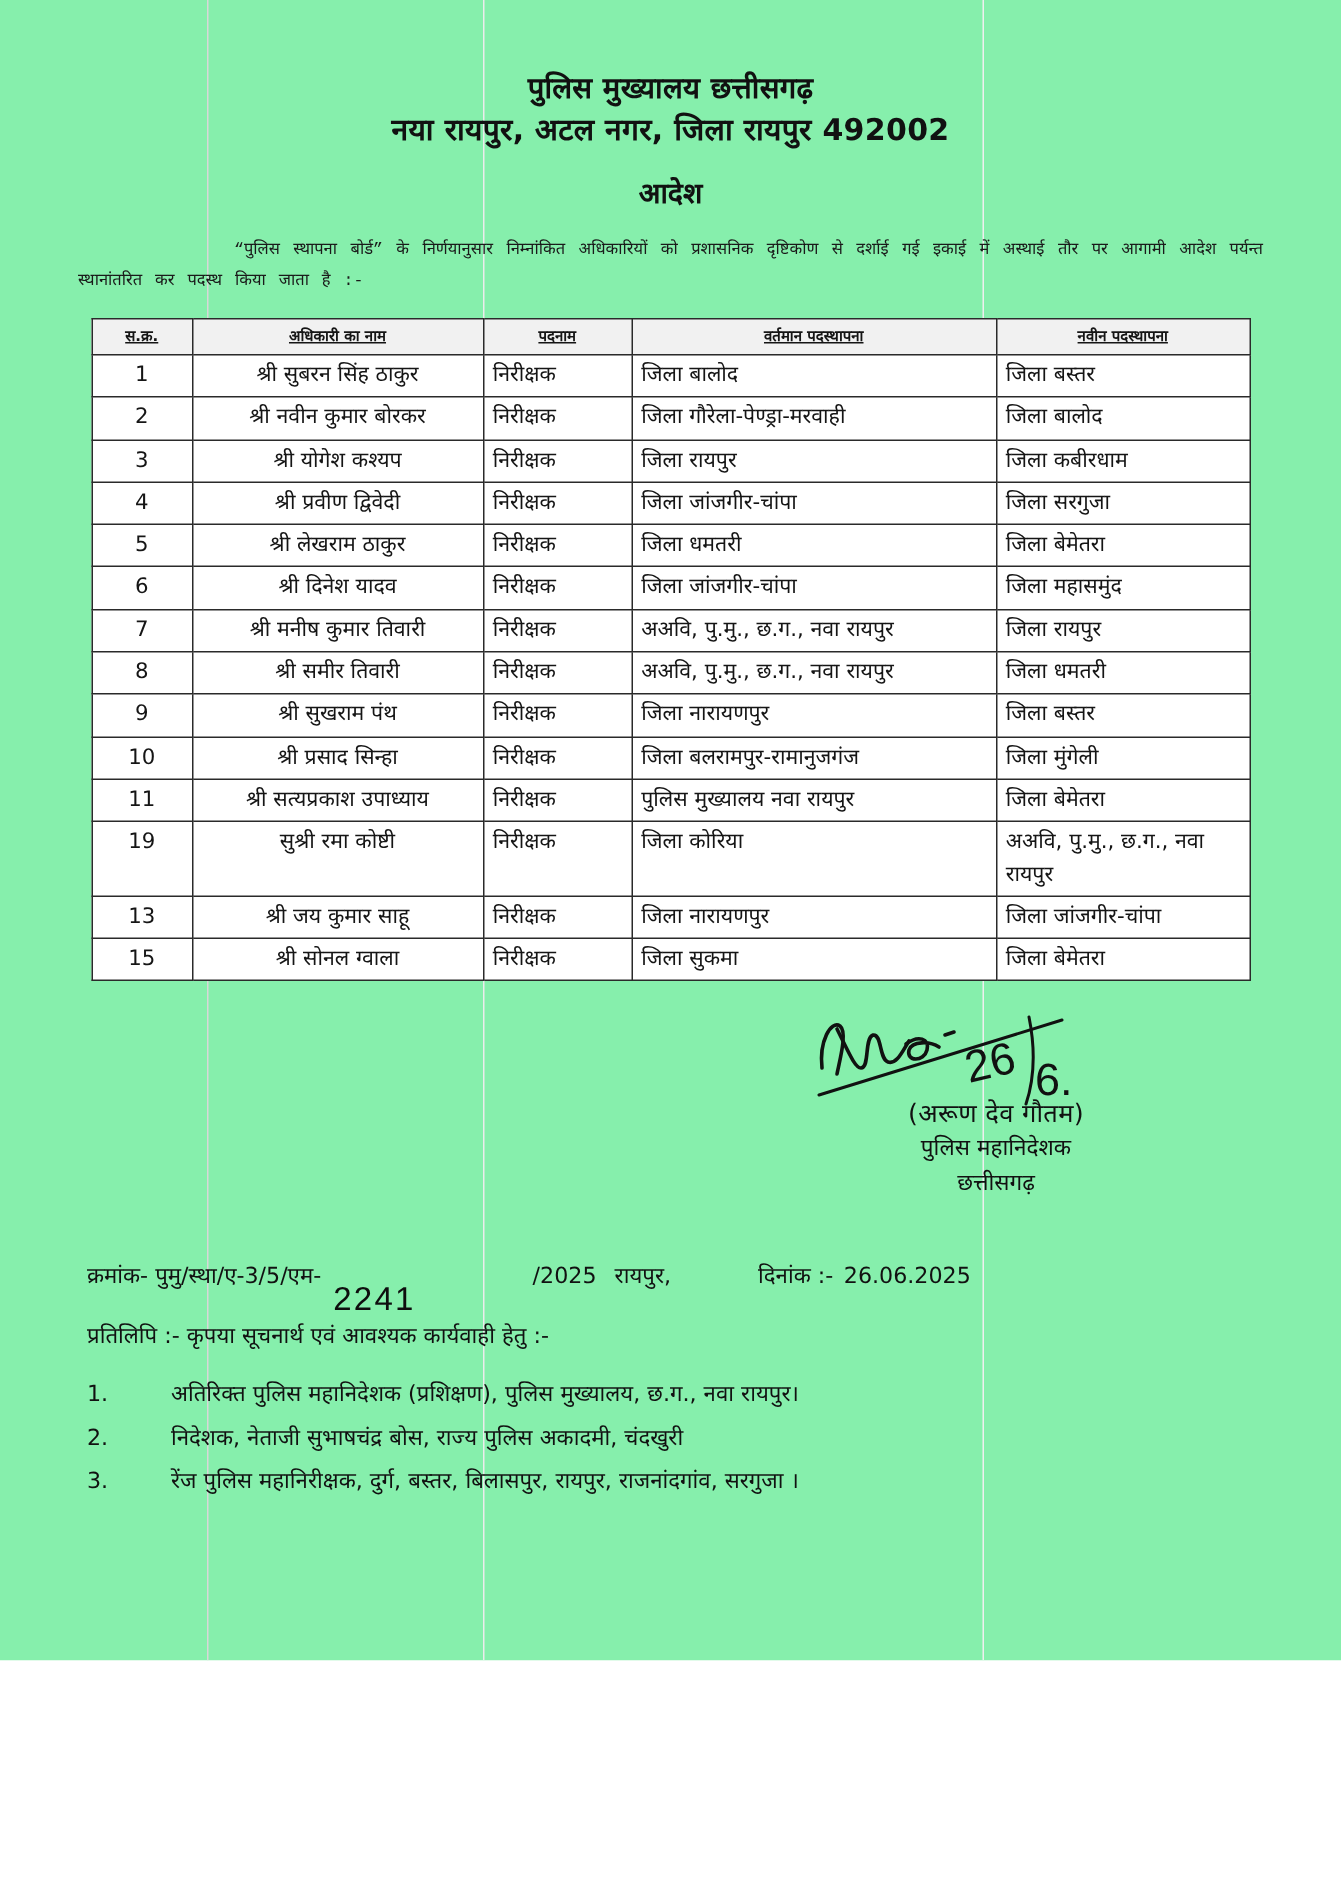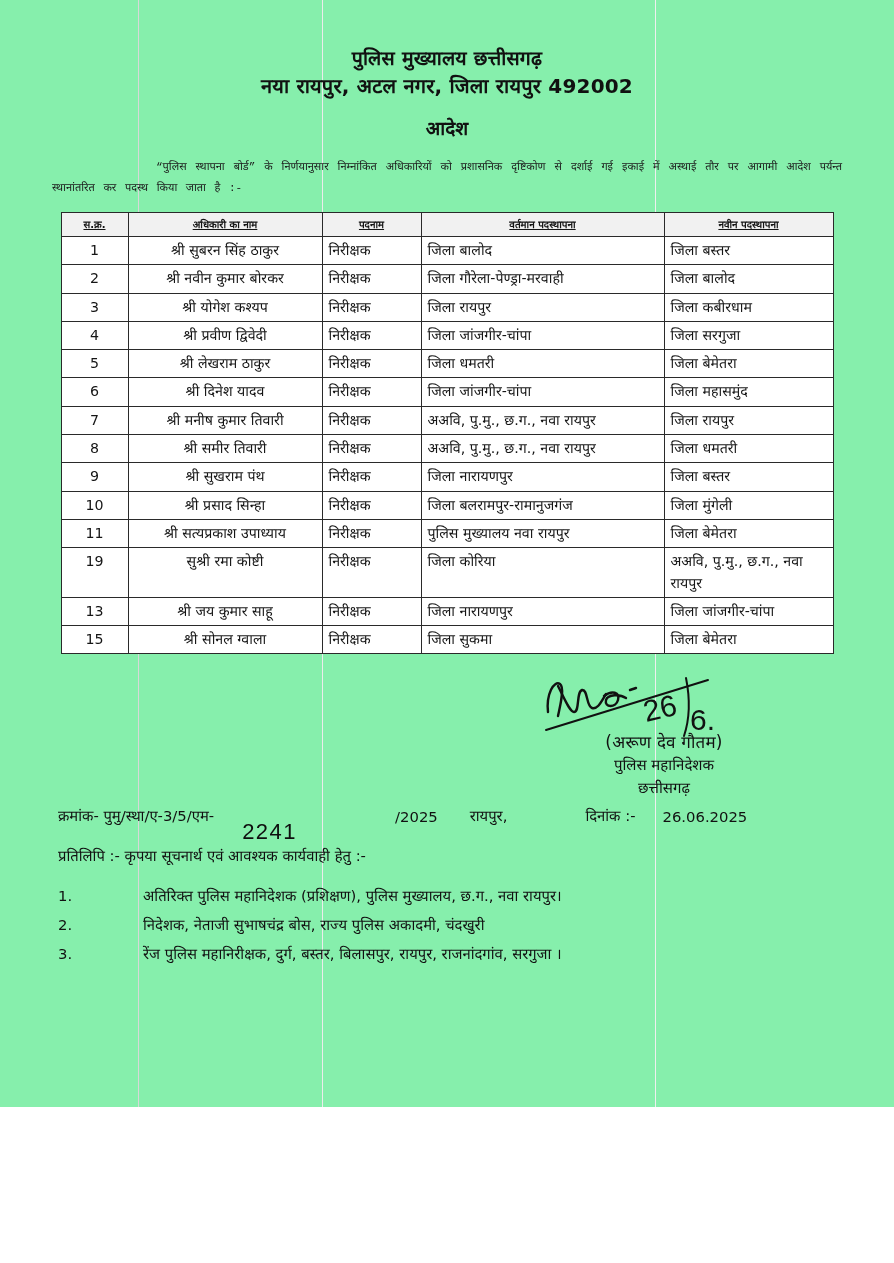--- a/index.html
+++ b/index.html
@@ -141,23 +141,23 @@
     font-size: 15px;
     line-height: 1.5;
   }
 
   
   .ref-row {
     display: flex;
     align-items: flex-end;
     font-family: "DejaVu Sans", sans-serif;
     font-size: 14.8px;
+    margin-top: 34px;
     padding-left: 12px;
     white-space: nowrap;
-    gap: 20px;
   }
   .ref-label { }
   .ref-number {
     font-family: "Liberation Sans", sans-serif;
     font-size: 22px;
     letter-spacing: 1.5px;
     padding: 0 4px 0 8px;
     position: relative;
     top: 20px;
     color: #0e0e0e;
@@ -178,21 +178,21 @@
     margin-top: 17px;
     padding-left: 12px;
     font-family: "DejaVu Sans", sans-serif;
     font-size: 14.8px;
   }
   .copy-item {
     display: flex;
     line-height: 1.95;
   }
   .copy-num { width: 56px; flex: 0 0 56px; }
-  .copy-text { flex: 1; margin-left: 29px; }
+  .copy-text { flex: 1; }
 </style>
 </head>
 <body>
 
 <div class="page">
 
   <div class="scanline a"></div>
   <div class="scanline b"></div>
   <div class="scanline c"></div>
 

